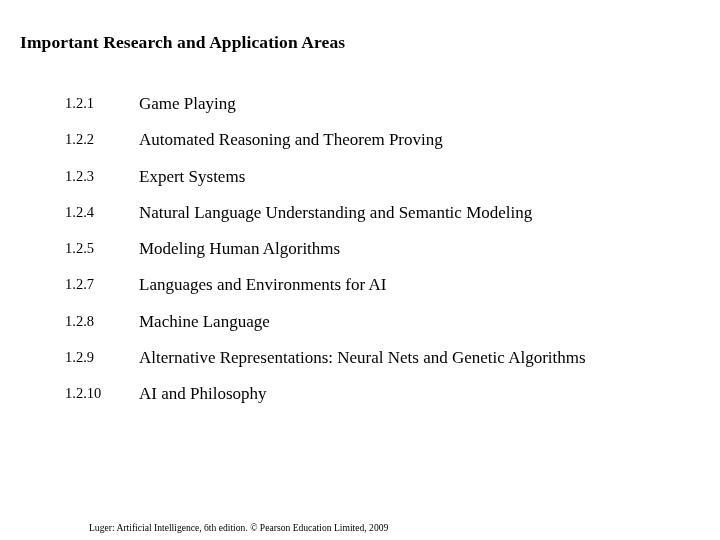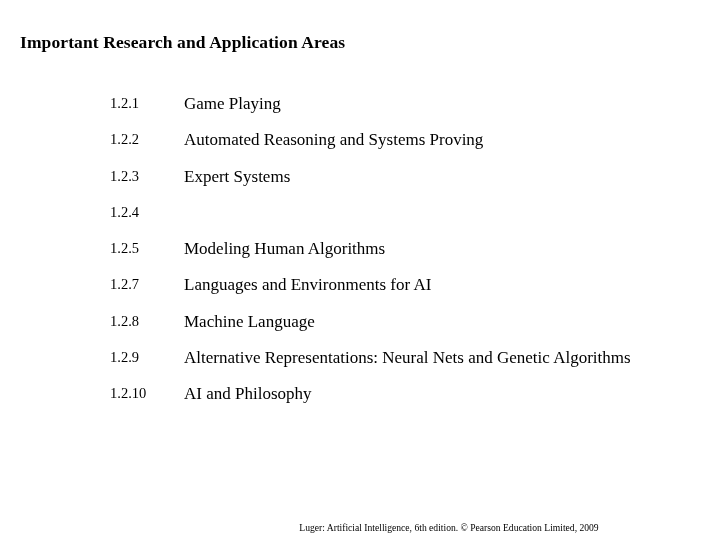--- a/index.html
+++ b/index.html
@@ -39,21 +39,20 @@
     position: absolute;
     left: 0;
     top: 94px;
     width: 720px;
   }
 
   .topic-row {
     position: relative;
     height: 36.3px;
     display: block;
-    margin-left: 45px;
   }
 
   .topic-number {
     position: absolute;
     left: 65px;
     top: 0;
     font-size: 14.5px;
     line-height: 19px;
     white-space: nowrap;
     color: #000000;
@@ -67,21 +66,20 @@
     line-height: 19px;
     white-space: nowrap;
     color: #000000;
   }
 
   .slide-footer {
     position: absolute;
     left: 0;
     top: 521px;
     width: 720px;
-    text-align: center;
     font-size: 9.6px;
     line-height: 13px;
     color: #000000;
     white-space: nowrap;
   }
   .footer-inner {
     display: inline-block;
     position: relative;
     left: 89px;
   }
@@ -95,30 +93,31 @@
 
   <div class="topic-list">
 
     <div class="topic-row">
       <span class="topic-number">1.2.1</span>
       <span class="topic-label">Game Playing</span>
     </div>
 
     <div class="topic-row">
       <span class="topic-number">1.2.2</span>
-      <span class="topic-label">Automated Reasoning and Systems Proving</span>
+      <span class="topic-label">Automated Reasoning and Theorem Proving</span>
     </div>
 
     <div class="topic-row">
       <span class="topic-number">1.2.3</span>
       <span class="topic-label">Expert Systems</span>
     </div>
 
     <div class="topic-row">
       <span class="topic-number">1.2.4</span>
+      <span class="topic-label">Natural Language Understanding and Semantic Modeling</span>
     </div>
 
     <div class="topic-row">
       <span class="topic-number">1.2.5</span>
       <span class="topic-label">Modeling Human Algorithms</span>
     </div>
 
 
     <div class="topic-row">
       <span class="topic-number">1.2.7</span>

